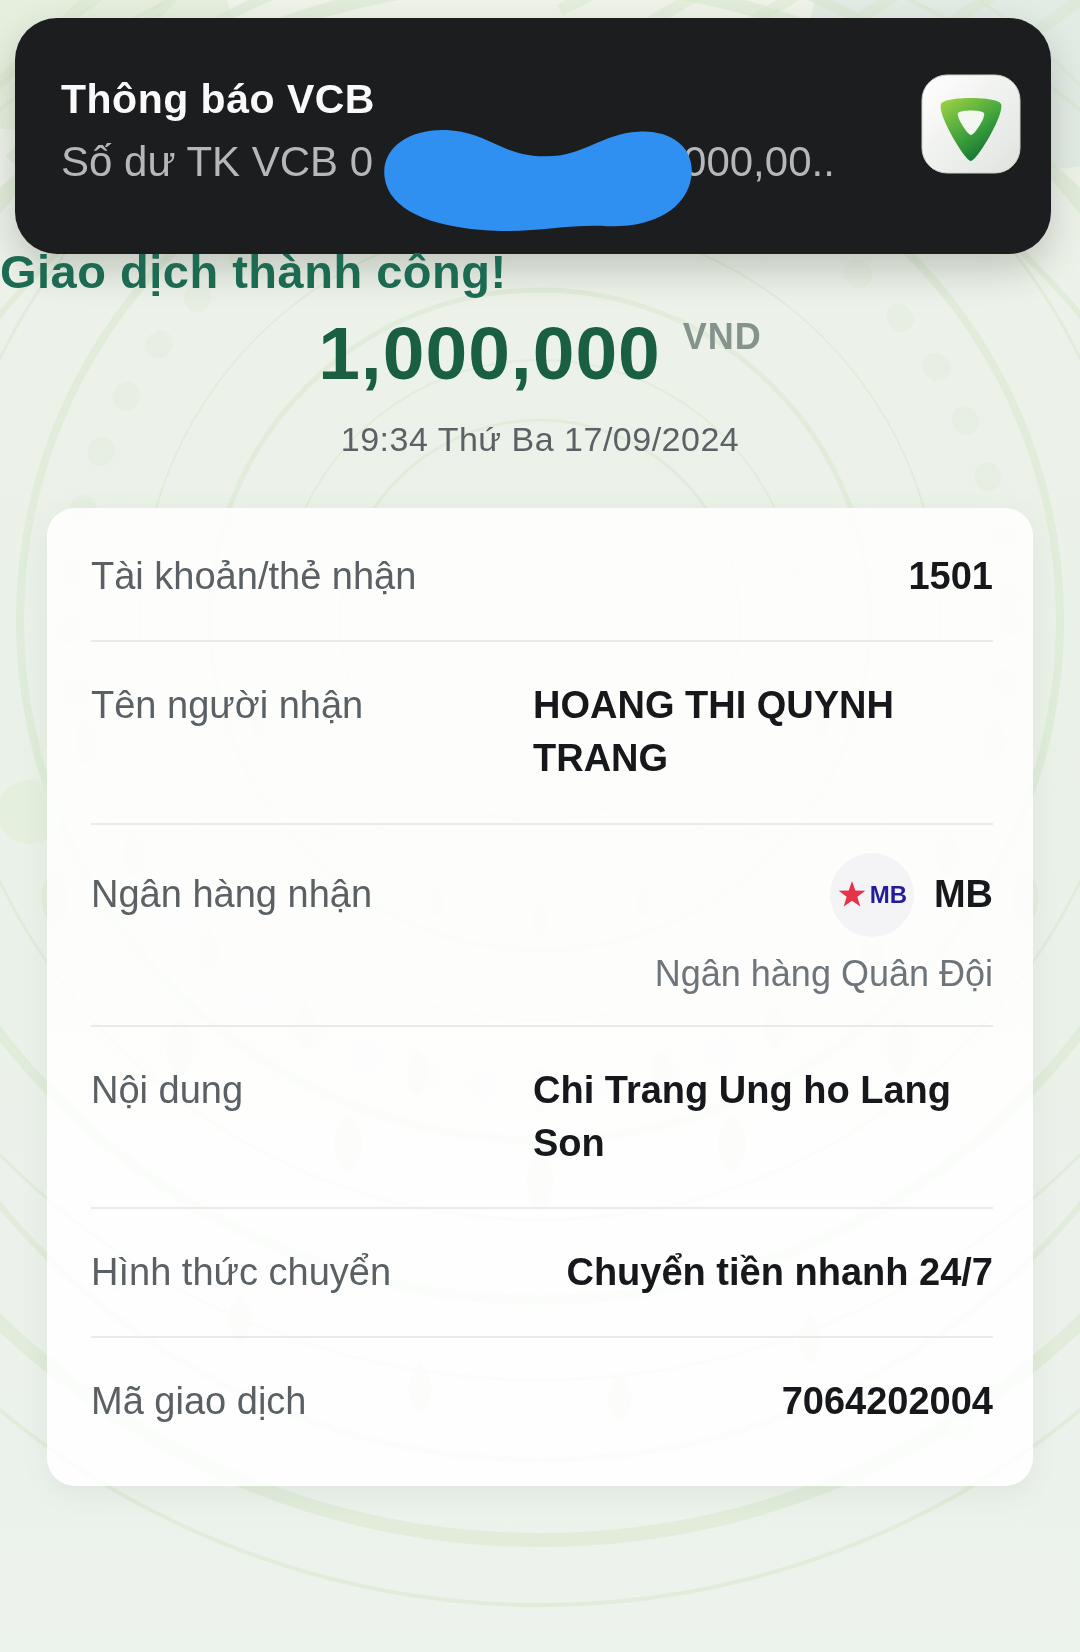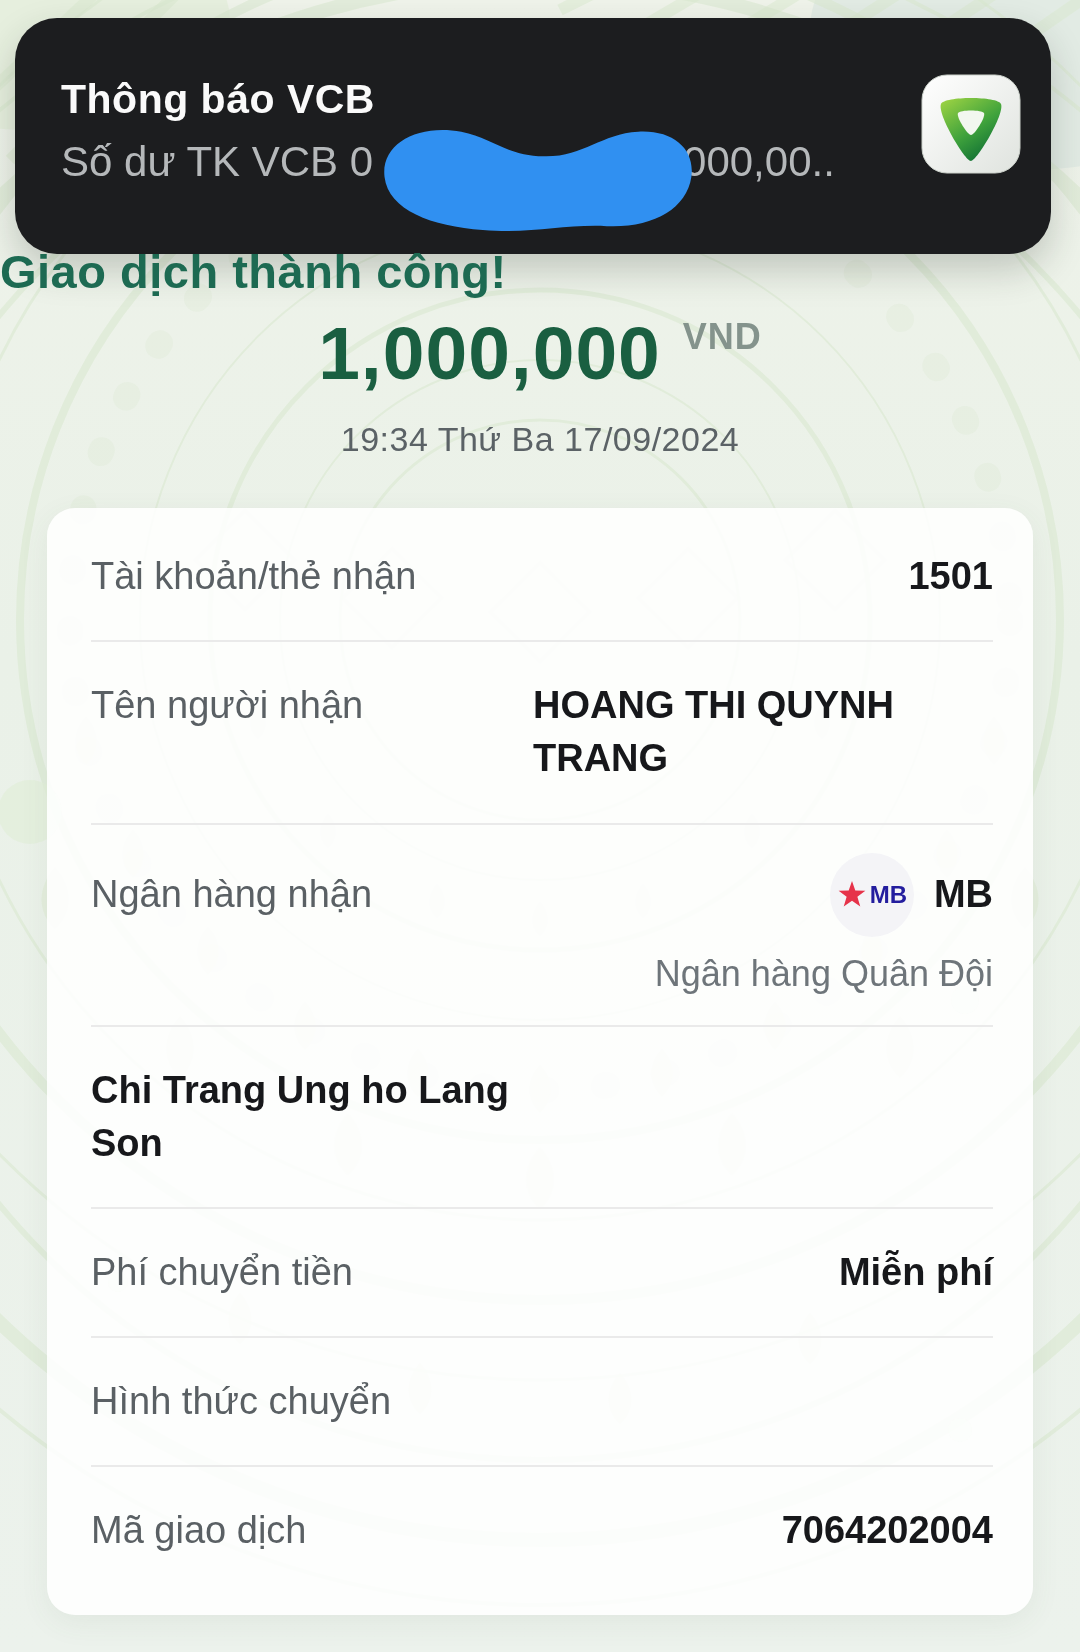--- a/index.html
+++ b/index.html
@@ -211,30 +211,28 @@
             </svg>
             <span class="mb-logo-text">MB</span>
           </span>
           <span>MB</span>
         </span>
       </div>
       <div class="subvalue">Ngân hàng Quân Đội</div>
     </div>
 
     <div class="row">
+      <span class="label">Nội dung</span>
       <span class="value">Chi Trang Ung ho Lang Son</span>
     </div>
 
-    <div class="row">
-      <span class="label">Phí chuyển tiền</span>
-      <span class="value">Miễn phí</span>
-    </div>
 
     <div class="row">
       <span class="label">Hình thức chuyển</span>
+      <span class="value">Chuyển tiền nhanh 24/7</span>
     </div>
 
     <div class="row">
       <span class="label">Mã giao dịch</span>
       <span class="value">7064202004</span>
     </div>
 
   </div>
 </div>
 

